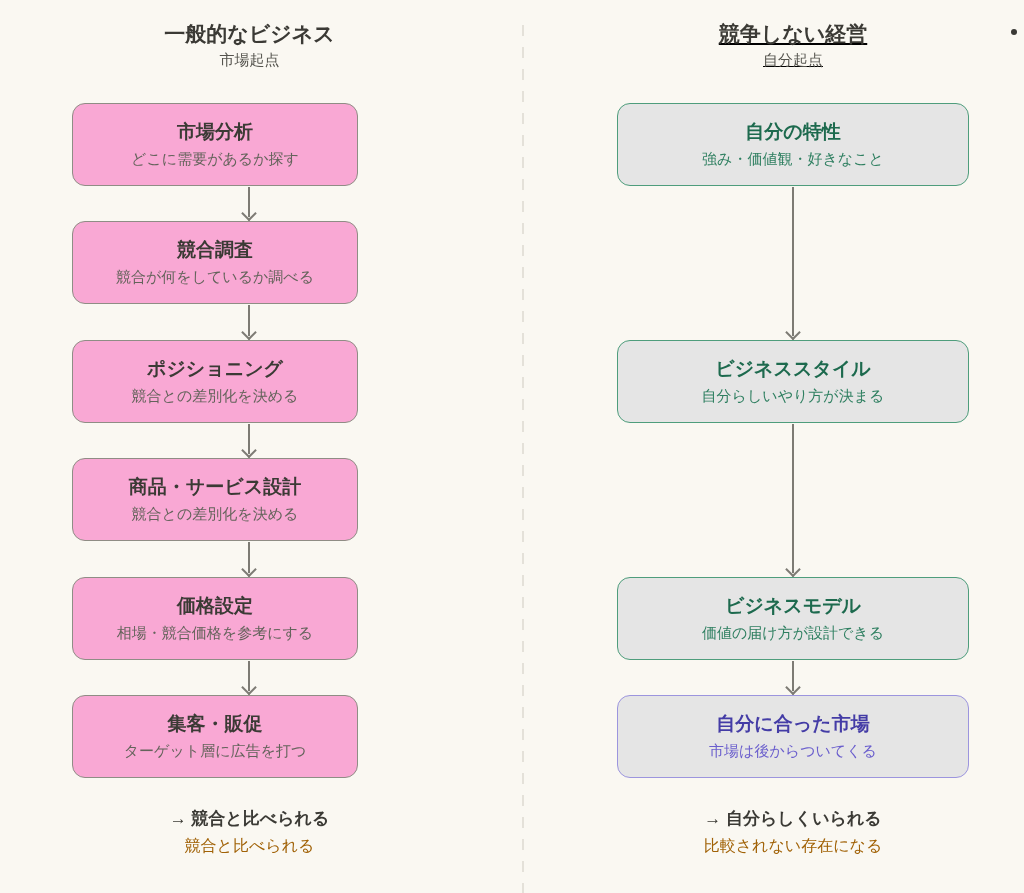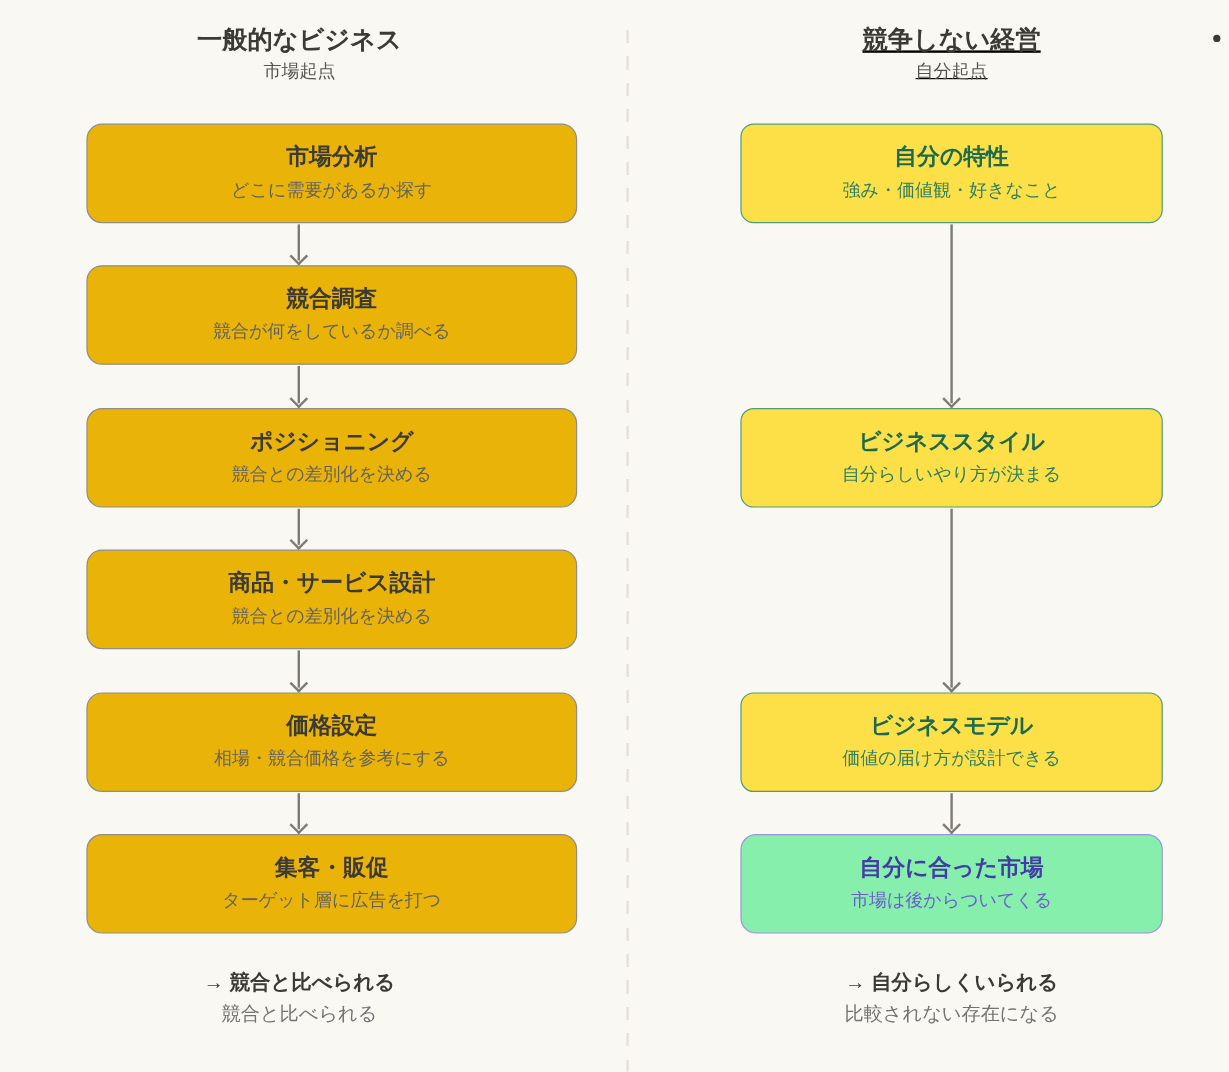--- a/index.html
+++ b/index.html
@@ -15,33 +15,33 @@
   
   .col-header{position:absolute;top:20px;width:355px;text-align:center;}
   .col-header .h-title{font-size:21px;font-weight:700;color:#3b3a35;line-height:27px;}
   .col-header .h-sub{font-size:15px;font-weight:400;color:#55544e;line-height:26px;}
   .col-header.left{left:72px;}
   .col-header.right{left:617px;width:352px;text-decoration:underline;}
 
   
   .flow-box{
     position:absolute;box-sizing:border-box;
-    width:409px;height:83px;border-radius:13px;
-    background:#eab308;border:1.5px solid #8f8d85;
+    width:286px;height:83px;border-radius:13px;
+    background:#f9a8d4;border:1.5px solid #8f8d85;
     display:flex;flex-direction:column;align-items:center;justify-content:center;
     gap:3px;
   }
   .flow-box .b-title{font-size:19px;font-weight:700;color:#3b3a35;line-height:26px;}
   .flow-box .b-sub{font-size:15px;font-weight:400;color:#64635b;line-height:22px;}
   .flow-box.left-col{left:72px;}
   .flow-box.right-col{left:617px;width:352px;}
-  .flow-box.green{background:#fde047;border-color:#4e9d7c;border-radius:11px;}
+  .flow-box.green{background:#e5e5e5;border-color:#4e9d7c;}
   .flow-box.green .b-title{color:#1d6a4e;}
   .flow-box.green .b-sub{color:#2e7f60;}
-  .flow-box.purple{background:#86efac;border-color:#9c95de;}
+  .flow-box.purple{background:#e5e5e5;border-color:#9c95de;}
   .flow-box.purple .b-title{color:#443ca6;}
   .flow-box.purple .b-sub{color:#6a5ecd;}
 
   
   .arrow{position:absolute;width:18px;}
   .arrow .shaft{
     position:absolute;left:50%;transform:translateX(-50%);
     top:0;bottom:3px;width:2px;background:#7d7b74;
   }
   .arrow .head{
@@ -55,21 +55,21 @@
 
   
   .divider{
     position:absolute;left:522px;top:25px;bottom:0;width:2px;
     background:repeating-linear-gradient(to bottom,#e4e1d9 0 11px,transparent 11px 22px);
   }
 
   
   .col-footer{position:absolute;top:805px;width:355px;text-align:center;}
   .col-footer .f-line1{font-size:17px;font-weight:600;color:#3b3a35;line-height:27px;}
-  .col-footer .f-line2{font-size:16px;font-weight:400;color:#737373;line-height:27px;}
+  .col-footer .f-line2{font-size:16px;font-weight:400;color:#a16207;line-height:27px;}
   .col-footer.left{left:72px;}
   .col-footer.right{left:617px;width:352px;}
 
   
   .corner-dot{
     position:absolute;left:1011px;top:29px;width:6px;height:6px;
     border-radius:50%;background:#3a3936;
   }
 </style>
 </head>

